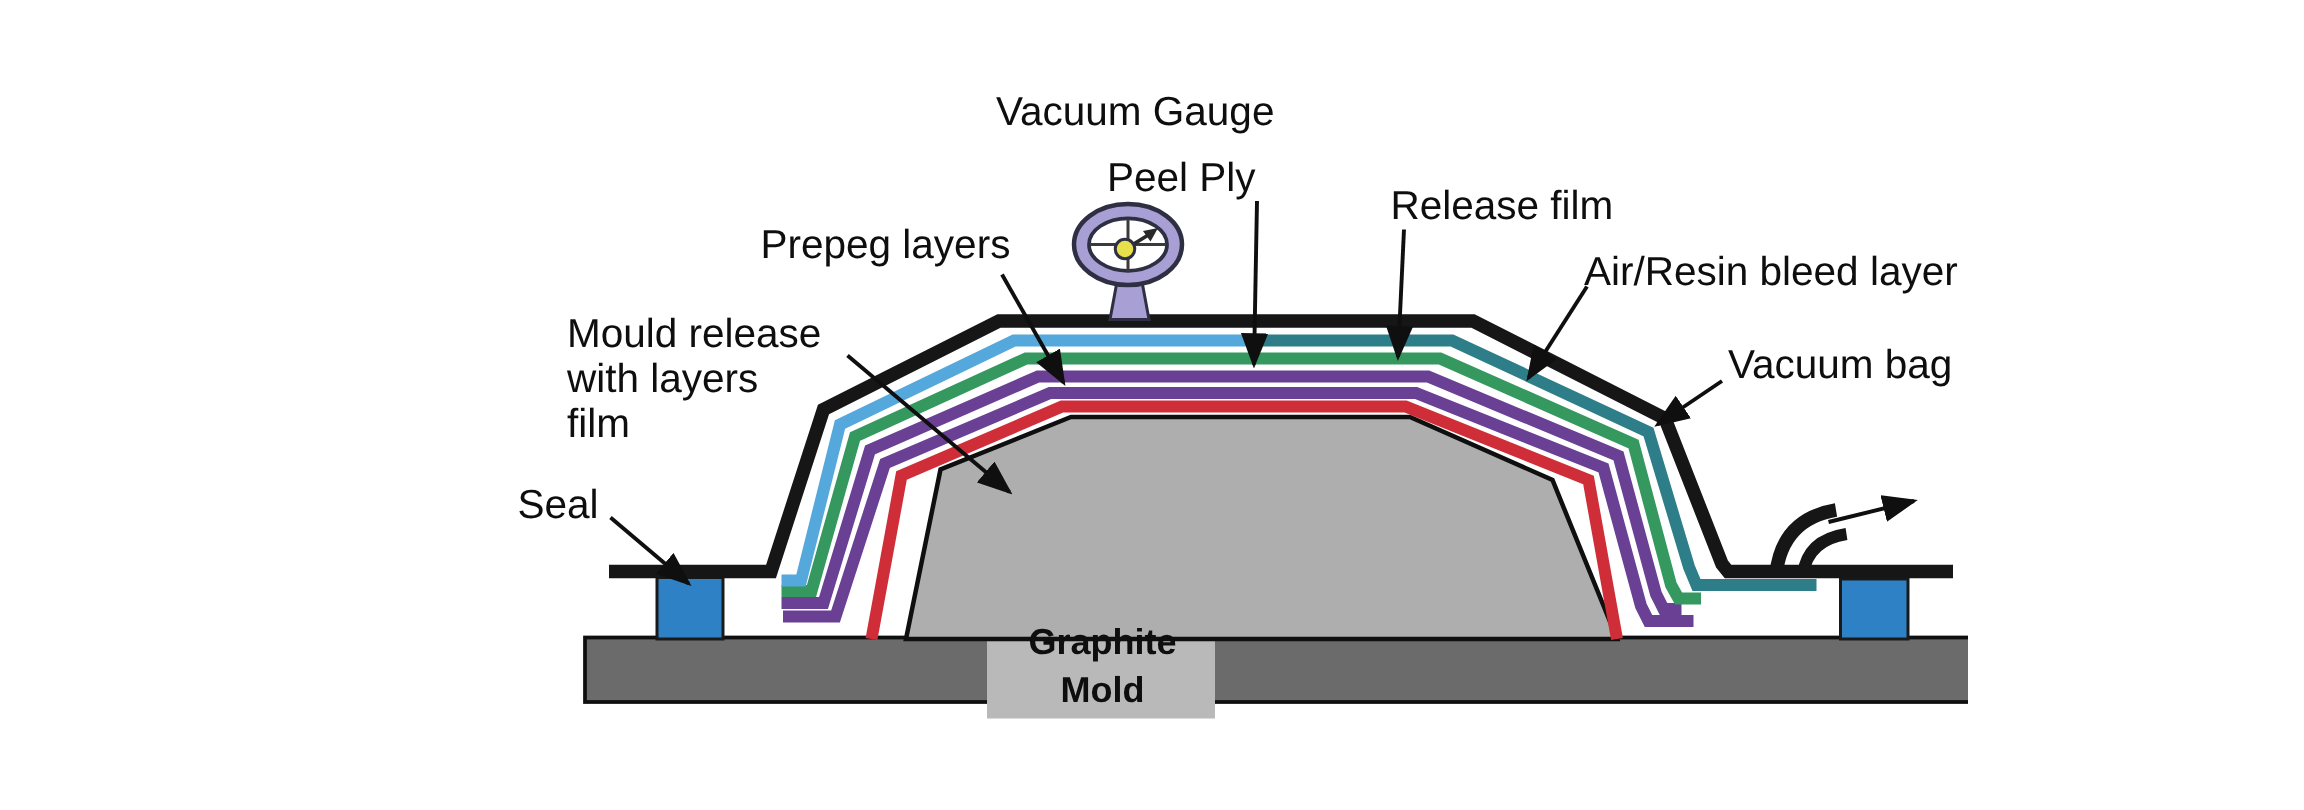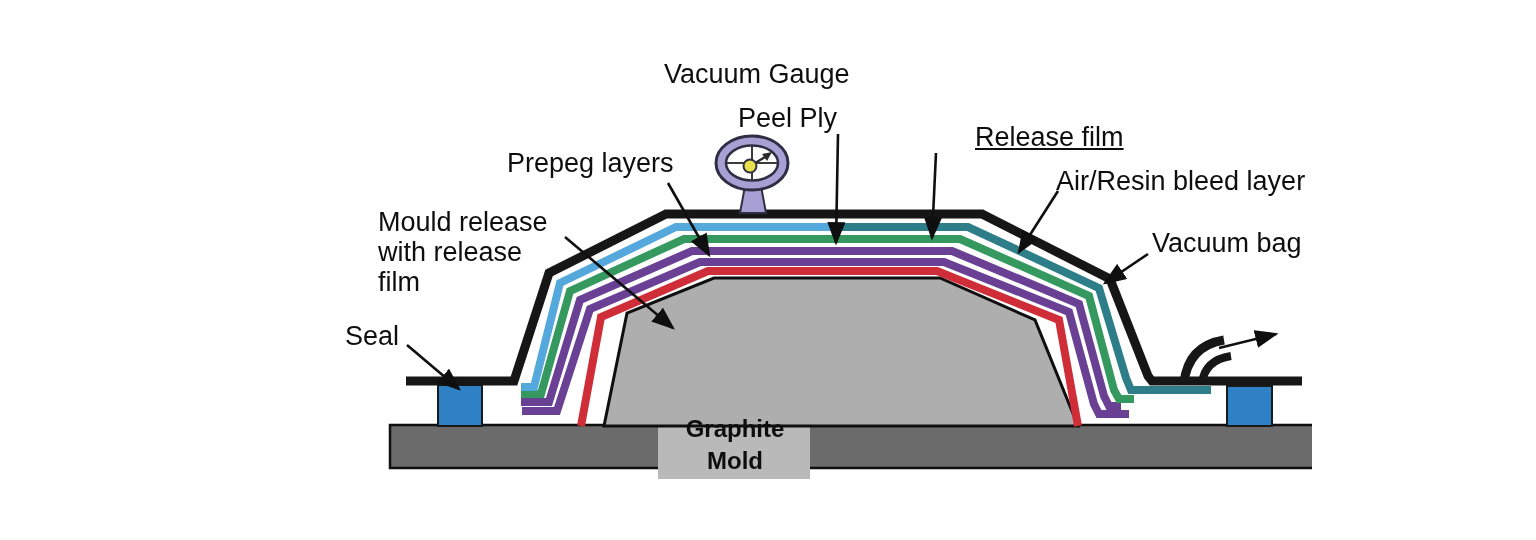--- a/index.html
+++ b/index.html
@@ -8,21 +8,21 @@
     font-family:"Liberation Sans", sans-serif;
   }
   #stage svg{position:absolute;left:0;top:0;}
   .lbl{
     position:absolute;font-size:27px;line-height:30px;color:#0e0e0e;
     white-space:nowrap;font-family:"Liberation Sans", sans-serif;
   }
   .lbl span{display:block;}
   .lbl-vacuum-gauge{left:664px;top:59px;}
   .lbl-peel-ply{left:738px;top:103px;}
-  .lbl-release-film{left:975px;top:122px;text-decoration:underline;}
+  .lbl-release-film{left:927px;top:122px;}
   .lbl-air-resin{left:1056px;top:166px;}
   .lbl-prepeg{left:507px;top:148px;}
   .lbl-mould{left:378px;top:207px;}
   .lbl-seal{left:345px;top:321px;}
   .lbl-vacuum-bag{left:1152px;top:228px;}
   .lbl-to-vacuum{left:1212px;top:271px;line-height:31px;}
   .lbl-graphite{left:650px;top:413px;width:170px;text-align:center;
     font-weight:bold;font-size:24px;line-height:32px;white-space:nowrap;}
   
   .bag{stroke:var(--c-bag-black,#161616);}
@@ -84,21 +84,21 @@
     <line class="arrow" x1="1219" y1="348" x2="1276" y2="334" marker-end="url(#ah)"></line>
   </svg>
 
   <div class="lbl lbl-vacuum-gauge">Vacuum Gauge</div>
   <div class="lbl lbl-peel-ply">Peel Ply</div>
   <div class="lbl lbl-release-film">Release film</div>
   <div class="lbl lbl-prepeg">Prepeg layers</div>
   <div class="lbl lbl-air-resin">Air/Resin bleed layer</div>
   <div class="lbl lbl-mould">
     <span>Mould release</span>
-    <span>with release</span>
+    <span>with layers</span>
     <span>film</span>
   </div>
   <div class="lbl lbl-seal">Seal</div>
   <div class="lbl lbl-vacuum-bag">Vacuum bag</div>
   <div class="lbl lbl-graphite">
     <span>Graphite</span>
     <span>Mold</span>
   </div>
 
 </div>

